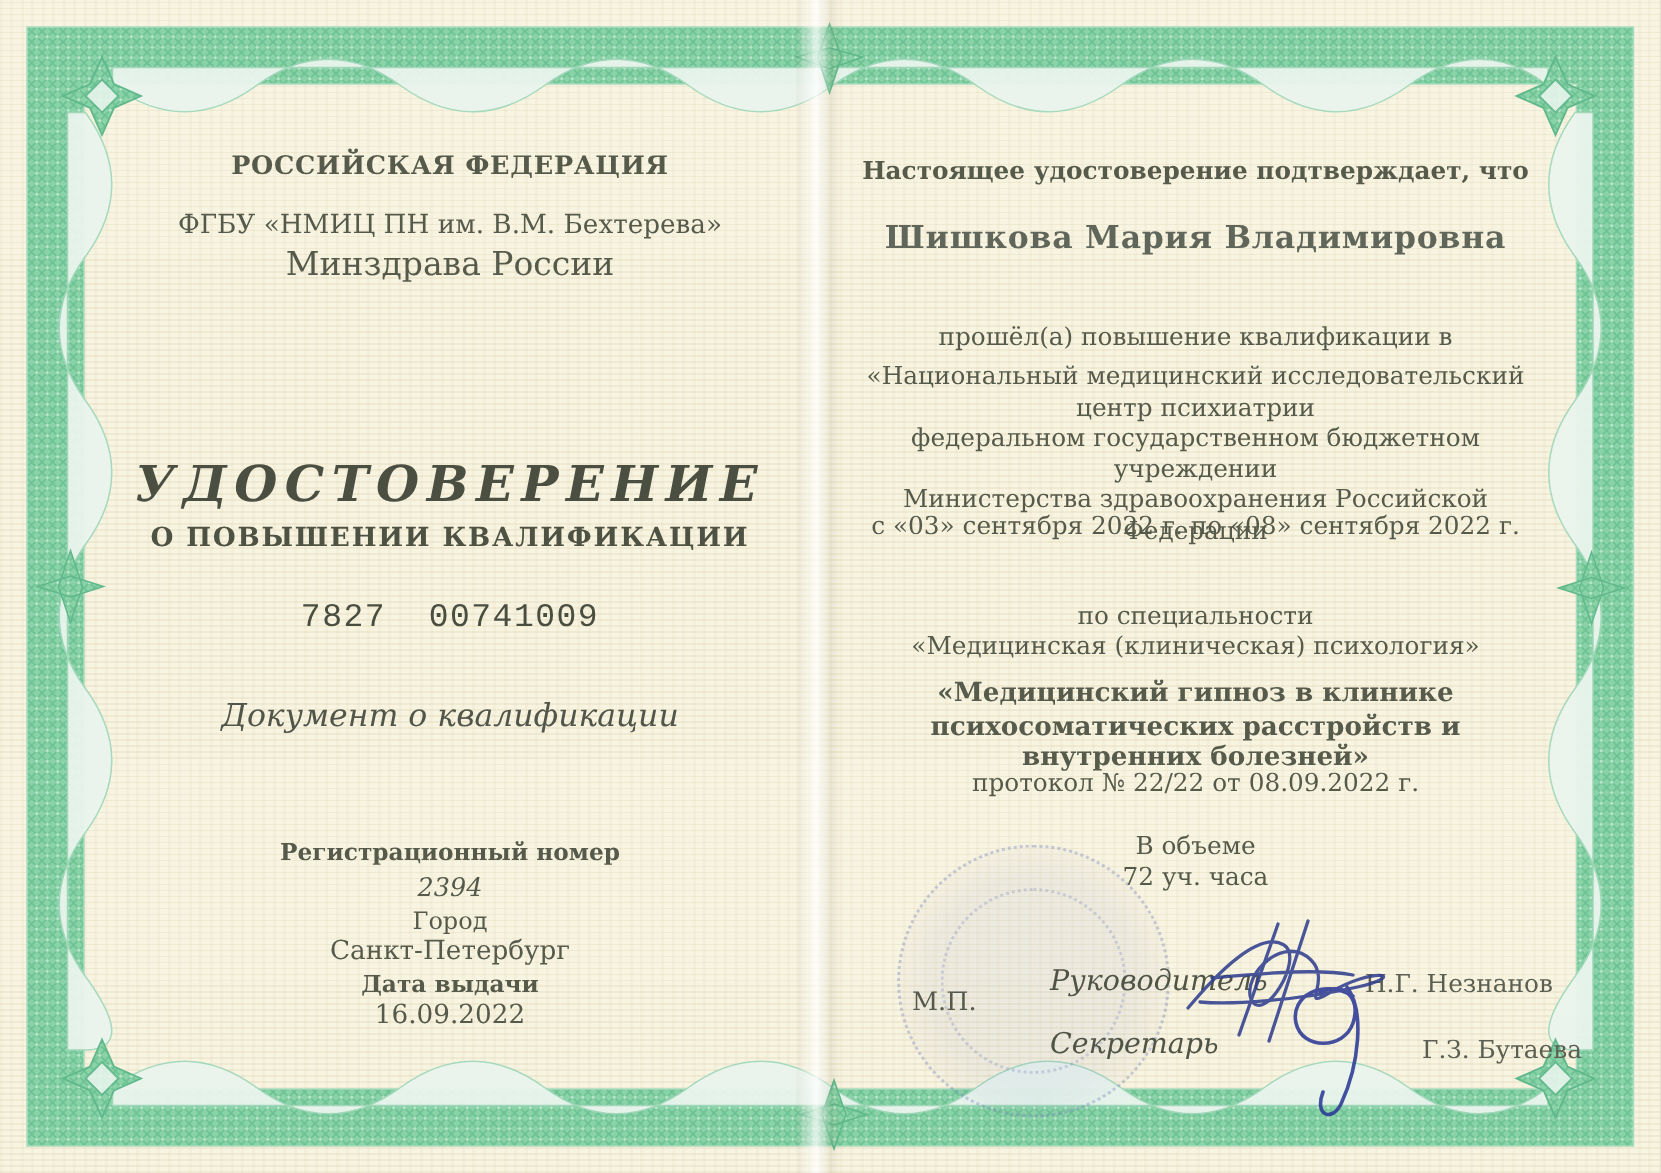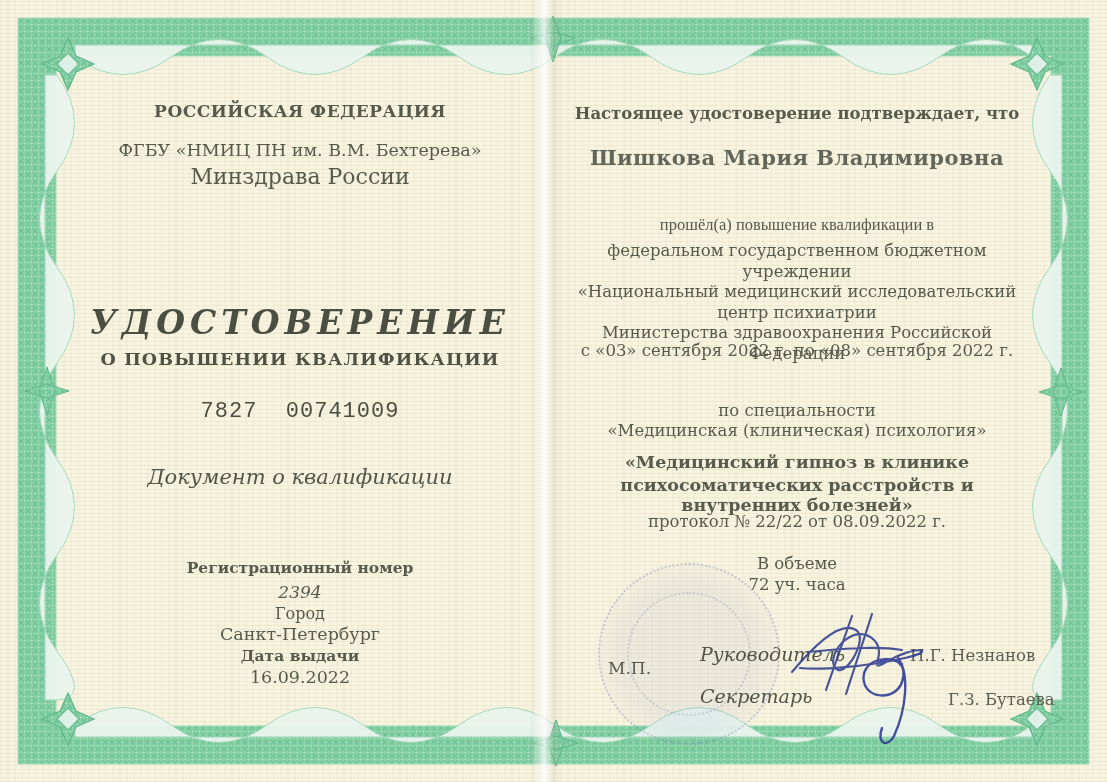--- a/index.html
+++ b/index.html
@@ -105,25 +105,25 @@
     <div class="line" style="top:604px;font-size:16px;">Город</div>
     <div class="line" style="top:624px;font-size:17.5px;">Санкт-Петербург</div>
     <div class="line sm" style="top:646px;font-weight:600;">Дата выдачи</div>
     <div class="line" style="top:667px;font-size:17.5px;">16.09.2022</div>
   </div>
 
   <div class="abs col-right" style="top:0;height:550px;">
     <div class="line" style="top:104px;font-size:16.5px;font-weight:600;">Настоящее удостоверение подтверждает, что</div>
     <div class="line name" style="top:145px;">Шишкова Мария Владимировна</div>
 
-    <div class="line" style="top:215px;font-size:16.5px;font-family:Liberation Serif, serif;">прошёл(а) повышение квалификации в</div>
+    <div class="line" style="top:215px;font-size:16.5px;">прошёл(а) повышение квалификации в</div>
 
     <div class="line" style="top:241px;font-size:16.5px;line-height:20.5px;">
+      <div>«Национальный медицинский исследовательский центр психиатрии</div>
       <div>федеральном государственном бюджетном учреждении</div>
-      <div>«Национальный медицинский исследовательский центр психиатрии</div>
       <div>Министерства здравоохранения Российской Федерации</div>
     </div>
 
     <div class="line" style="top:341px;font-size:16.5px;">с «03» сентября 2022 г. по «08» сентября 2022 г.</div>
 
     <div class="line" style="top:401px;font-size:16.5px;">по специальности</div>
     <div class="line" style="top:421px;font-size:16.5px;">«Медицинская (клиническая) психология»</div>
 
     <div class="line prog" style="top:452px;">«Медицинский гипноз в клинике</div>
     <div class="line prog" style="top:475px;">психосоматических расстройств и внутренних болезней»</div>

